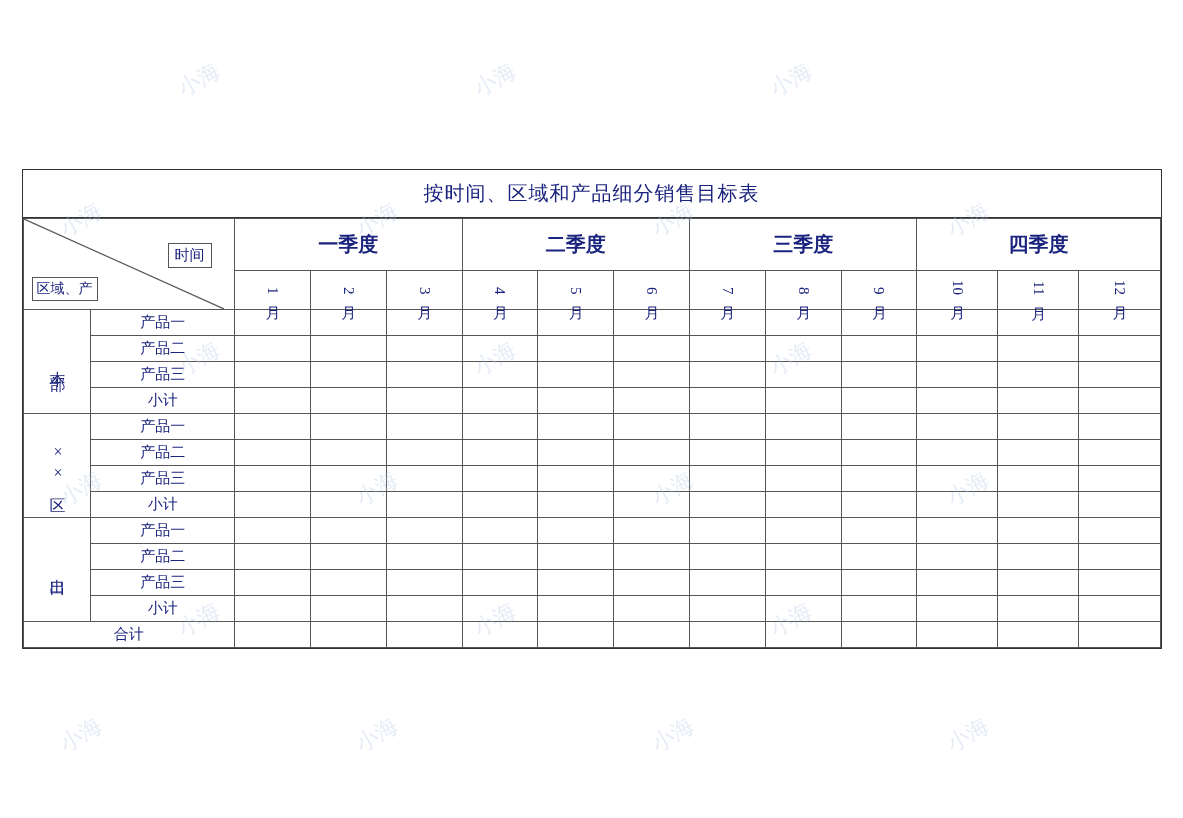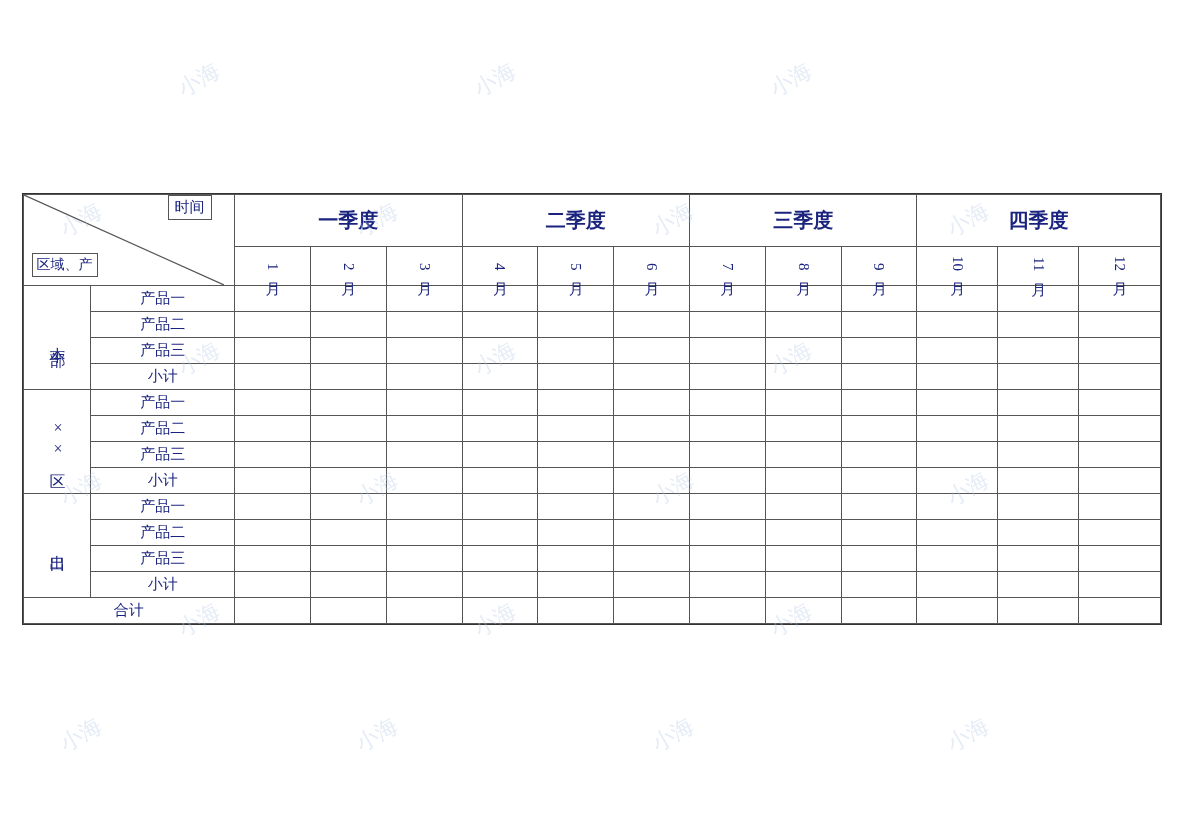--- a/index.html
+++ b/index.html
@@ -52,21 +52,21 @@
       height: 90px;
       overflow: hidden;
     }
     .diagonal-cell svg {
       position: absolute;
       top: 0; left: 0;
       width: 100%; height: 100%;
     }
     .diagonal-cell .top-right-label {
       position: absolute;
-      top: 0;
+      top: 24px;
       right: 12px;
       font-size: 15px;
       color: #1a237e;
       background: #fff;
       padding: 2px 6px;
       border: 1px solid #555;
     }
     .diagonal-cell .bottom-left-label {
       position: absolute;
       bottom: 8px;
@@ -111,20 +111,21 @@
       white-space: nowrap;
       user-select: none;
       font-family: "SimSun", serif;
     }
   </style>
 </head>
 <body>
 
 <div style="position:relative;">
   <div class="table-wrapper">
+    <div class="title-row">按时间、区域和产品细分销售目标表</div>
     <table>
       <colgroup>
         <col style="width:52px">
         <col style="width:110px">
         <col style="width:58px">
         <col style="width:58px">
         <col style="width:58px">
         <col style="width:58px">
         <col style="width:58px">
         <col style="width:58px">

